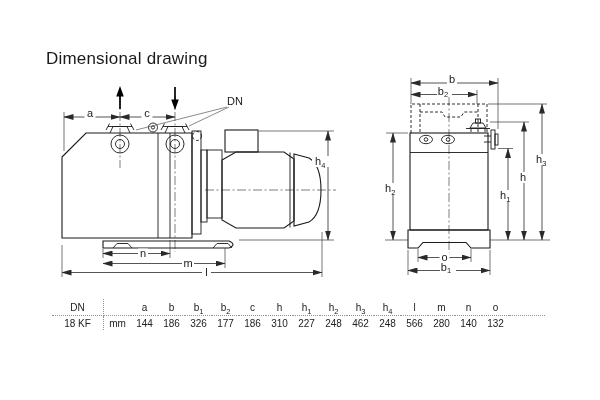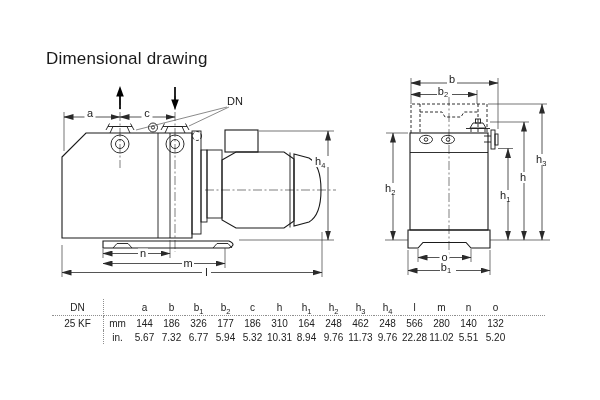--- a/index.html
+++ b/index.html
@@ -231,54 +231,35 @@
             <th class="c-val">h<sub>2</sub></th>
             <th class="c-val">h<sub>3</sub></th>
             <th class="c-val">h<sub>4</sub></th>
             <th class="c-val">l</th>
             <th class="c-val">m</th>
             <th class="c-val">n</th>
             <th class="c-val">o</th>
             <th class="c-sp"></th>
           </tr>
         <tr>
-          <td class="c-dn">25 KF</td>
+          <td class="c-dn">18 KF</td>
           <td class="c-unit">mm</td>
         <td class="c-val">144</td>
             <td class="c-val">186</td>
             <td class="c-val">326</td>
             <td class="c-val">177</td>
             <td class="c-val">186</td>
             <td class="c-val">310</td>
-            <td class="c-val">164</td>
+            <td class="c-val">227</td>
             <td class="c-val">248</td>
             <td class="c-val">462</td>
             <td class="c-val">248</td>
             <td class="c-val">566</td>
             <td class="c-val">280</td>
             <td class="c-val">140</td>
             <td class="c-val">132</td>
             <td class="c-sp"></td>
           </tr>
-        <tr>
-          <td class="c-dn"></td>
-          <td class="c-unit">in.</td>
-        <td class="c-val">5.67</td>
-            <td class="c-val">7.32</td>
-            <td class="c-val">6.77</td>
-            <td class="c-val">5.94</td>
-            <td class="c-val">5.32</td>
-            <td class="c-val">10.31</td>
-            <td class="c-val">8.94</td>
-            <td class="c-val">9.76</td>
-            <td class="c-val">11.73</td>
-            <td class="c-val">9.76</td>
-            <td class="c-val">22.28</td>
-            <td class="c-val">11.02</td>
-            <td class="c-val">5.51</td>
-            <td class="c-val">5.20</td>
-            <td class="c-sp"></td>
-          </tr>
       </tbody>
     </table>
   </div>
 
 </div>
 
 </body></html>

